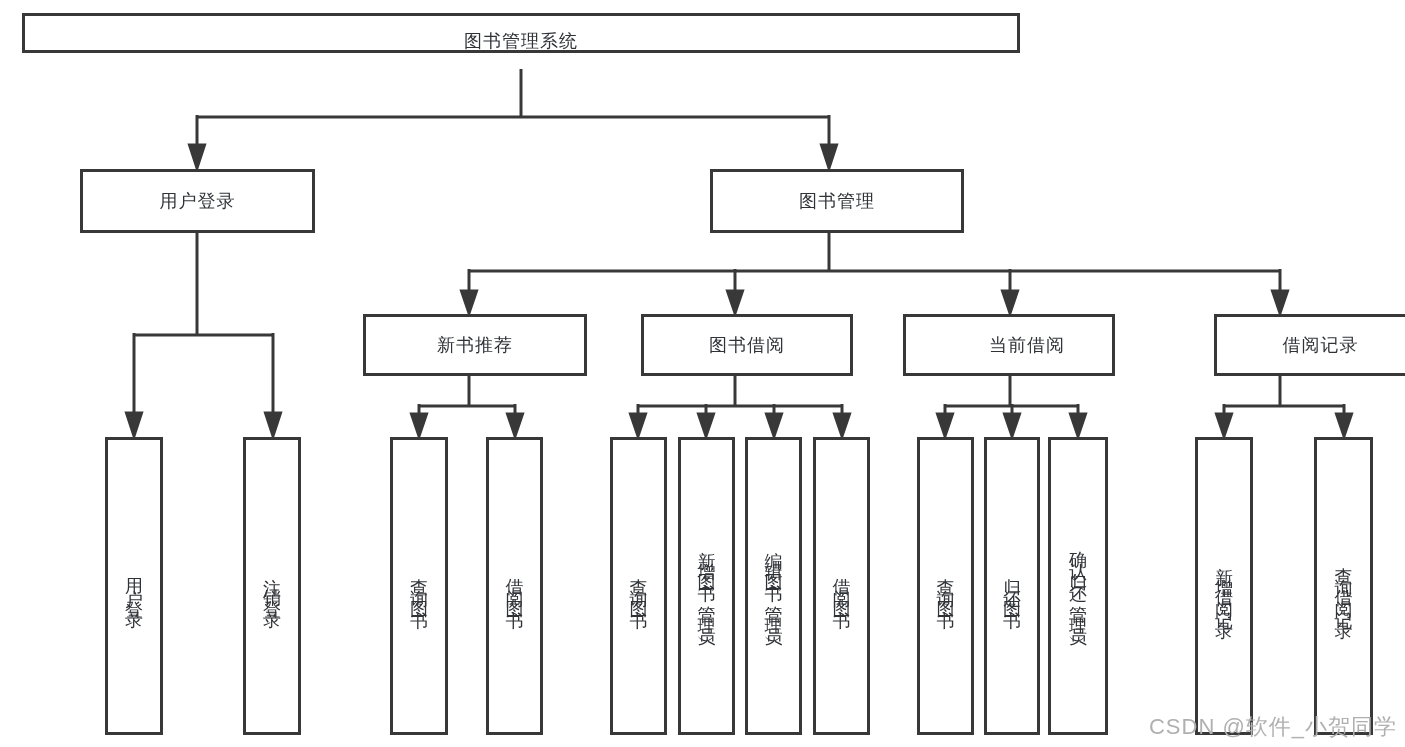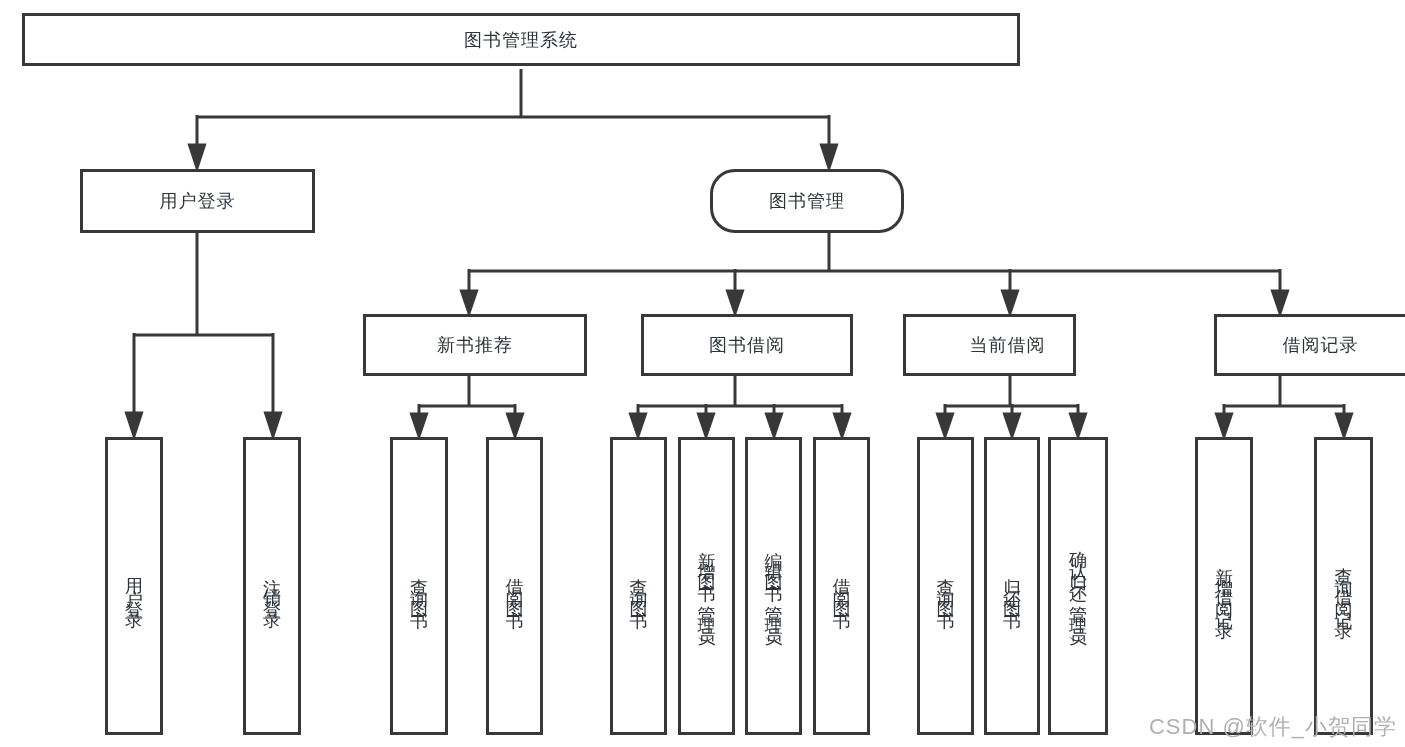--- a/index.html
+++ b/index.html
@@ -121,38 +121,38 @@
     <g>
       <line x1="1280" y1="376" x2="1280" y2="406"></line>
       <line x1="1224" y1="406" x2="1344" y2="406"></line>
       <line x1="1224" y1="404" x2="1224" y2="418"></line>
       <polygon points="1216.5,414 1231.5,414 1224,436"></polygon>
       <line x1="1344" y1="404" x2="1344" y2="418"></line>
       <polygon points="1336.5,414 1351.5,414 1344,436"></polygon>
     </g>
   </svg>
 
-  <div class="node hbox" style="left:22px; top:13px; width:998px; height:53px;">
+  <div class="node hbox" style="left:22px; top:13px; width:998px; height:40px;align-items:flex-end;">
     <span>图书管理系统</span>
   </div>
 
   <div class="node hbox" style="left:80px; top:169px; width:235px; height:64px;">
     <span>用户登录</span>
   </div>
-  <div class="node hbox" style="left:710px; top:169px; width:194px; height:64px;border-radius:25px;">
+  <div class="node hbox" style="left:710px; top:169px; width:254px; height:64px;">
     <span>图书管理</span>
   </div>
 
   <div class="node hbox" style="left:363px; top:314px; width:224px; height:62px;">
     <span>新书推荐</span>
   </div>
   <div class="node hbox" style="left:629px; top:314px; width:212px; height:62px;margin-left:12px;">
     <span>图书借阅</span>
   </div>
-  <div class="node hbox" style="left:903px; top:314px; width:173px; height:62px;padding-left:36px;">
+  <div class="node hbox" style="left:903px; top:314px; width:212px; height:62px;padding-left:36px;">
     <span>当前借阅</span>
   </div>
   <div class="node hbox" style="left:1214px; top:314px; width:213px; height:62px;">
     <span>借阅记录</span>
   </div>
 
   <div class="node vbox" style="left:105px; top:437px; width:58px; height:298px;">
     <span>用户登录</span>
   </div>
   <div class="node vbox" style="left:243px; top:437px; width:58px; height:298px;">

